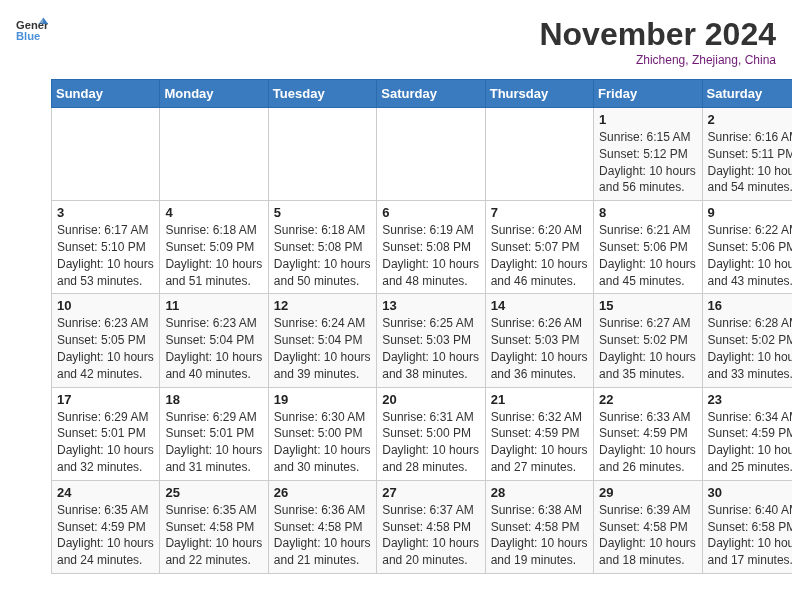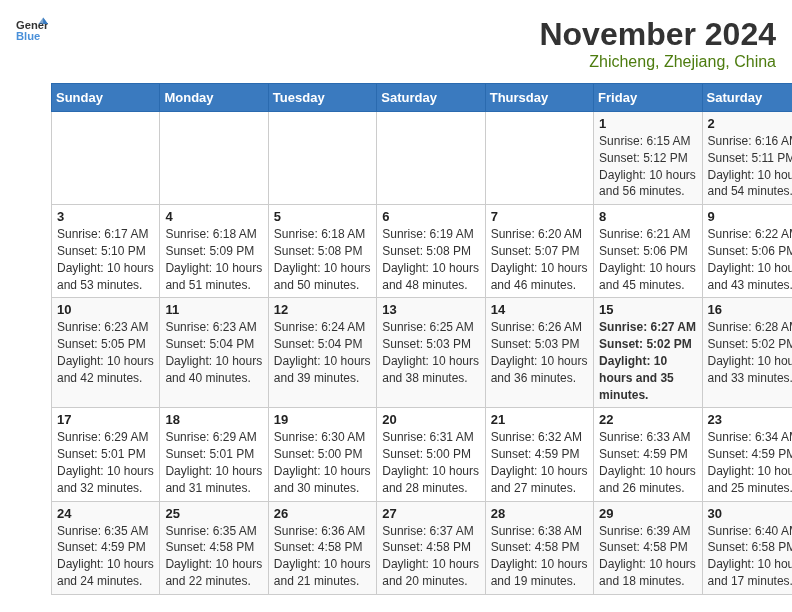--- a/index.html
+++ b/index.html
@@ -27,22 +27,22 @@
     }
     .title-area {
       text-align: right;
     }
     .month-title {
       font-size: 32px;
       font-weight: bold;
       color: #333;
     }
     .location-title {
-      font-size: 16px;
-      color: #4d7c0f;
+      font-size: 12px;
+      color: #701a75;
     }
     .calendar-table {
       width: 100%;
       border-collapse: collapse;
       font-size: 11px;
       margin-left: 35px;
     }
     .calendar-table thead tr th {
       background: #3a7abf;
       color: #fff;
@@ -198,21 +198,21 @@
 Daylight: 10 hours and 38 minutes.</div>
         </td>
         <td>
           <span class="day-number">14</span>
           <div class="day-info" style="white-space: pre-line;">Sunrise: 6:26 AM
 Sunset: 5:03 PM
 Daylight: 10 hours and 36 minutes.</div>
         </td>
         <td>
           <span class="day-number">15</span>
-          <div class="day-info" style="white-space: pre-line; font-weight: bold;">Sunrise: 6:27 AM
+          <div class="day-info" style="white-space: pre-line;">Sunrise: 6:27 AM
 Sunset: 5:02 PM
 Daylight: 10 hours and 35 minutes.</div>
         </td>
         <td>
           <span class="day-number">16</span>
           <div class="day-info" style="white-space: pre-line;">Sunrise: 6:28 AM
 Sunset: 5:02 PM
 Daylight: 10 hours and 33 minutes.</div>
         </td>
       </tr>

